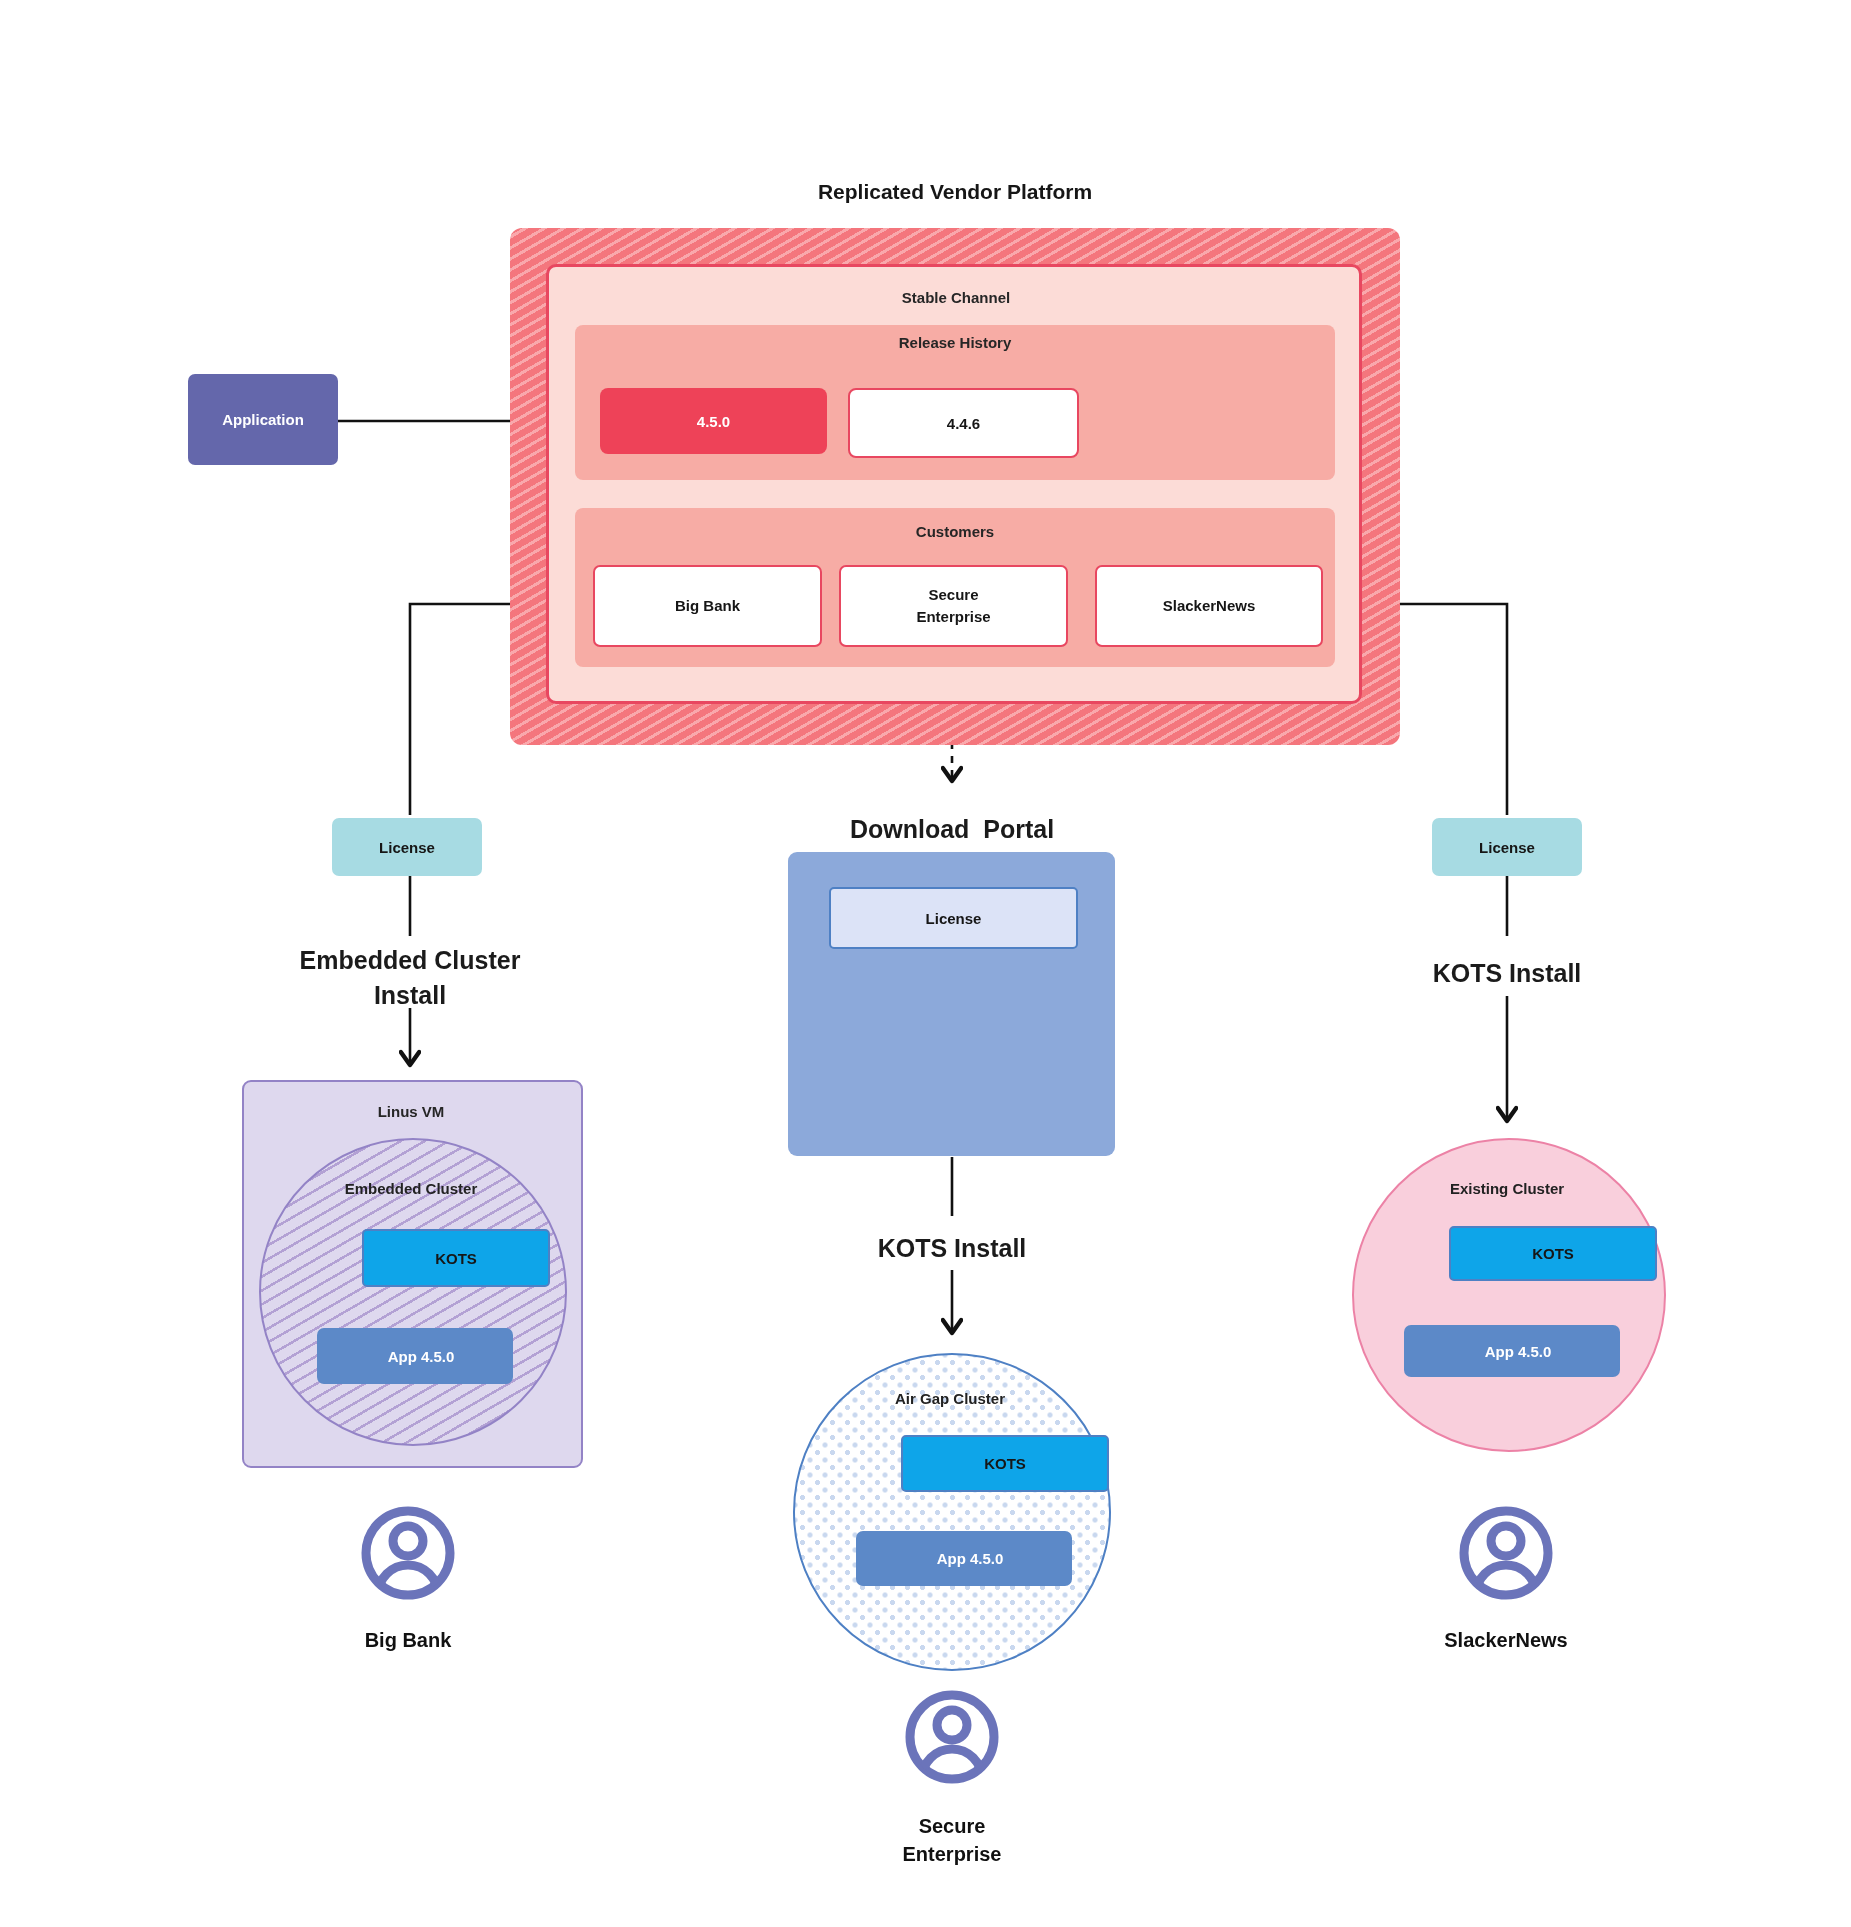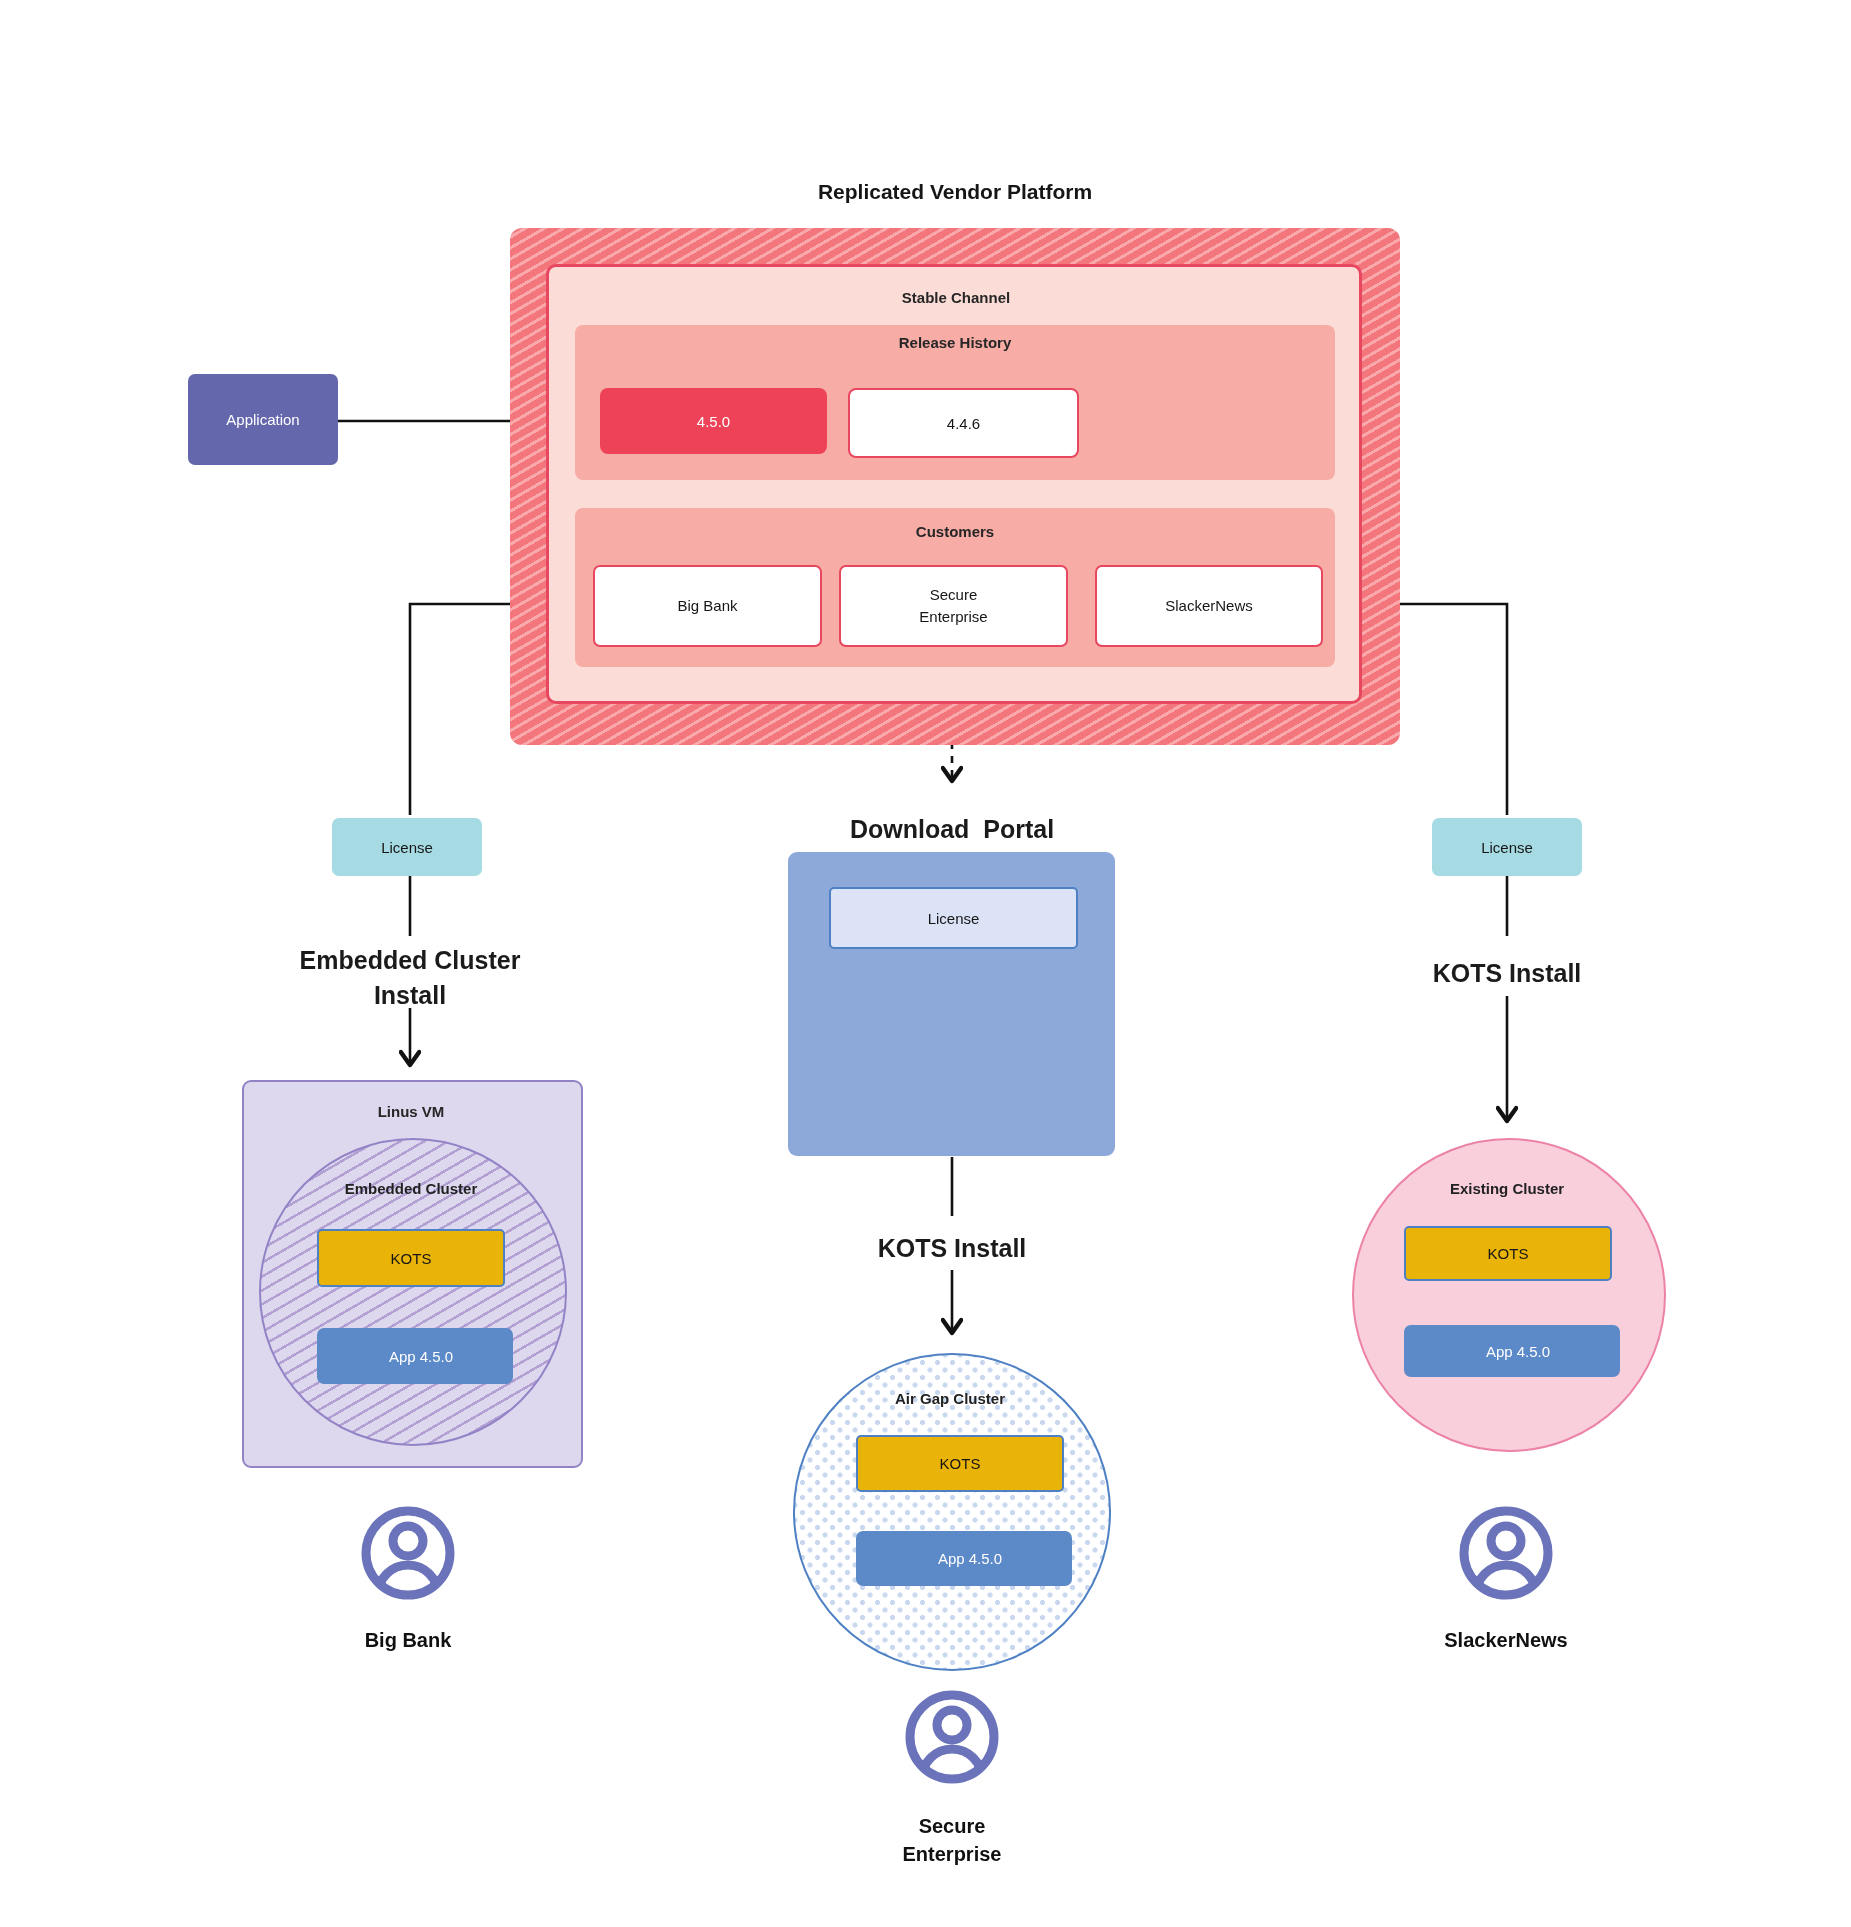--- a/index.html
+++ b/index.html
@@ -1,21 +1,21 @@
 <!DOCTYPE html>
 <html style="--c-hatch-base: #f4767d; --c-hatch-stripe: #f9a8ac; --c-channel-bg: #fcdcd7; --c-channel-border: #e84760; --c-inner-bg: #f7aca5; --c-release-highlight: #ee4258; --c-app-box: #6467ab; --c-license-bg: #a7dbe3; --c-portal-bg: #8ca9da; --c-portal-item-bg: #dce3f7; --c-blue-border: #4e80c4; --c-app-blue: #5c89c8; --c-vm-bg: #ded8ee; --c-vm-border: #9383c6; --c-vm-hatch: #b3a1d4; --c-pink-bg: #f9cfdc; --c-pink-border: #ec82a6; --c-dot: #c9d8ef; --c-person: #6b74ba; --c-line: #111111;"><head>
 <meta charset="utf-8">
 <style>
   html,body{margin:0;padding:0;background:#ffffff;}
   #canvas{
     position:relative;width:1851px;height:1927px;overflow:hidden;background:#ffffff;
     font-family:"Liberation Sans","DejaVu Sans",sans-serif;color:#1d1d1d;
   }
   .abs{position:absolute;}
-  .ctr{display:flex;align-items:center;justify-content:center;text-align:center;}
+  .ctr{display:flex;align-items:center;justify-content:center;text-align:center;font-weight:bold;}
   .pre{white-space:pre-line;}
   .prews{white-space:pre;}
 
   
   .diagram-title{font-size:21px;font-weight:700;color:#161616;}
   .hatch-red{
     background:repeating-linear-gradient(150deg,
       var(--c-hatch-base,#f4767d) 0 6.5px,
       var(--c-hatch-stripe,#f9a8ac) 6.5px 9.5px);
     border-radius:12px;
@@ -28,21 +28,21 @@
   .rel-current{background:var(--c-release-highlight,#ee4258);color:#ffffff;}
   .rel-old{background:#ffffff;border:2px solid var(--c-channel-border,#e84760);color:#161616;}
   .cust-box{background:#ffffff;border:2px solid var(--c-channel-border,#e84760);border-radius:7px;font-size:15px;color:#161616;line-height:1.45;}
   .app-source{background:var(--c-app-box,#6467ab);color:#ffffff;border-radius:7px;font-size:15px;}
 
   
   .license{background:var(--c-license-bg,#a7dbe3);border-radius:7px;font-size:15px;color:#161616;}
   .flow-label{font-size:25px;font-weight:700;color:#1b1b1b;text-align:center;line-height:1.38;}
   .portal{background:var(--c-portal-bg,#8ca9da);border-radius:9px;}
   .portal-item{background:var(--c-portal-item-bg,#dce3f7);border:2px solid var(--c-blue-border,#4e80c4);border-radius:5px;font-size:15px;color:#161616;}
-  .kots-box{background:#eab308;border:2px solid var(--c-blue-border,#4e80c4);border-radius:5px;font-size:15px;color:#161616;}
+  .kots-box{background:#0ea5e9;border:2px solid var(--c-blue-border,#4e80c4);border-radius:5px;font-size:15px;color:#161616;margin-left:45px;}
   .app-blue{background:var(--c-app-blue,#5c89c8);color:#ffffff;border-radius:7px;font-size:15px;padding-left:12px;}
 
   .vm{background:var(--c-vm-bg,#ded8ee);border:2px solid var(--c-vm-border,#9383c6);border-radius:9px;}
   .circle{position:absolute;border-radius:50%;}
   .circle-hatch{
     background:repeating-linear-gradient(150deg,
       var(--c-vm-bg,#ded8ee) 0 9.5px,
       var(--c-vm-hatch,#b3a1d4) 9.5px 12px);
     border:2.5px solid var(--c-vm-border,#9383c6);
   }

